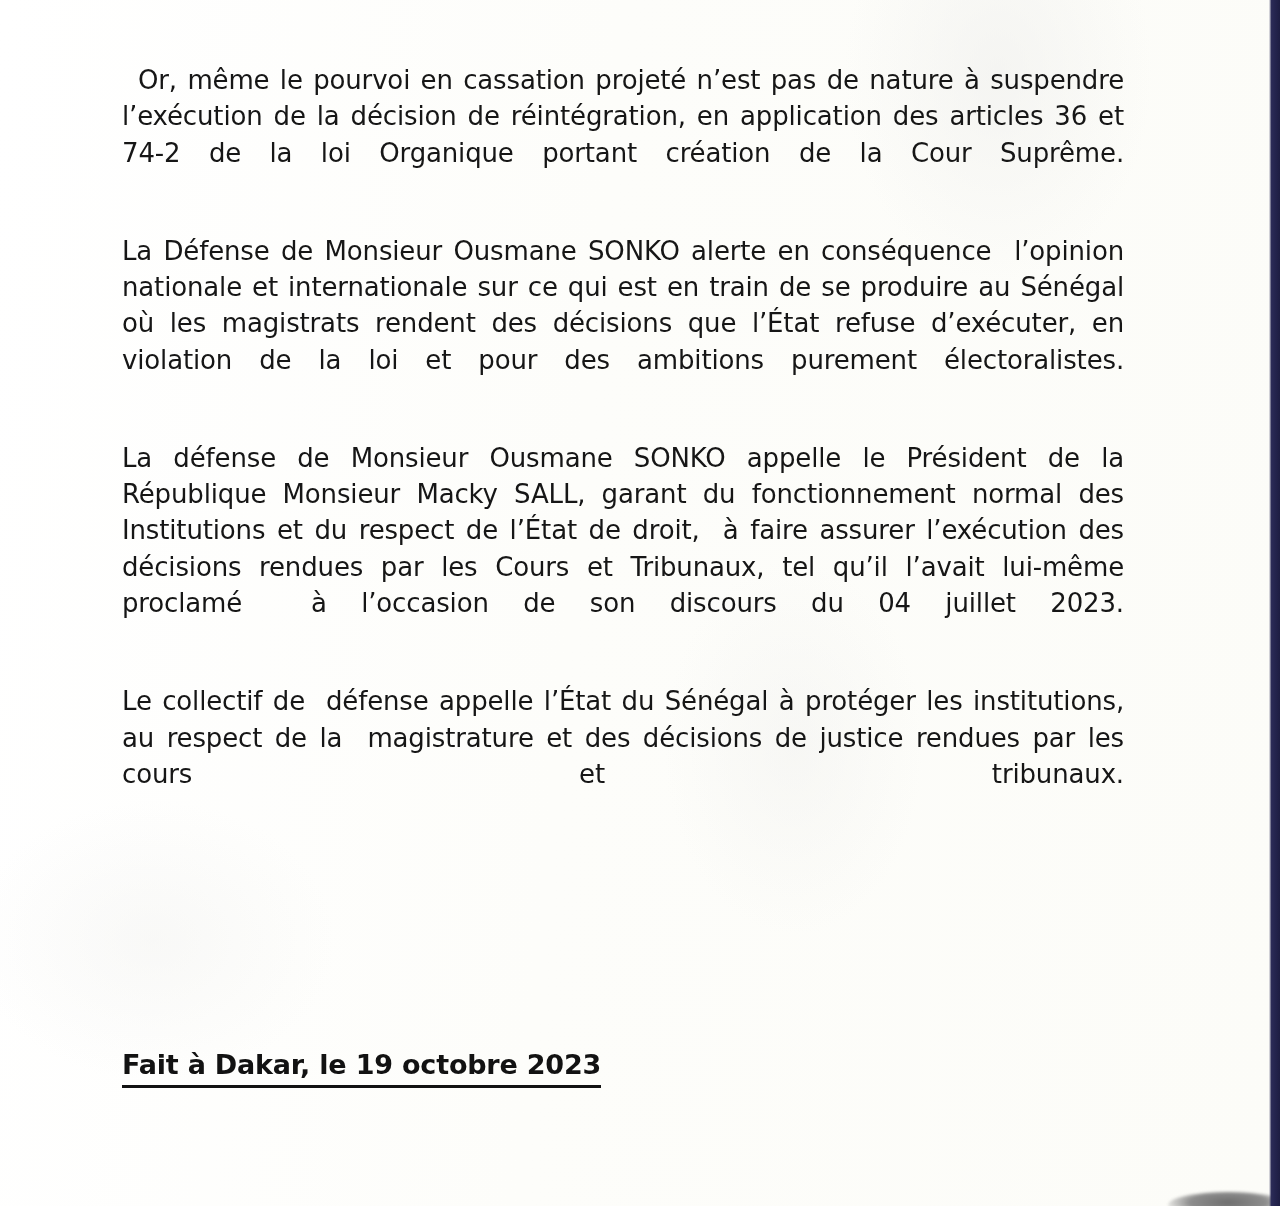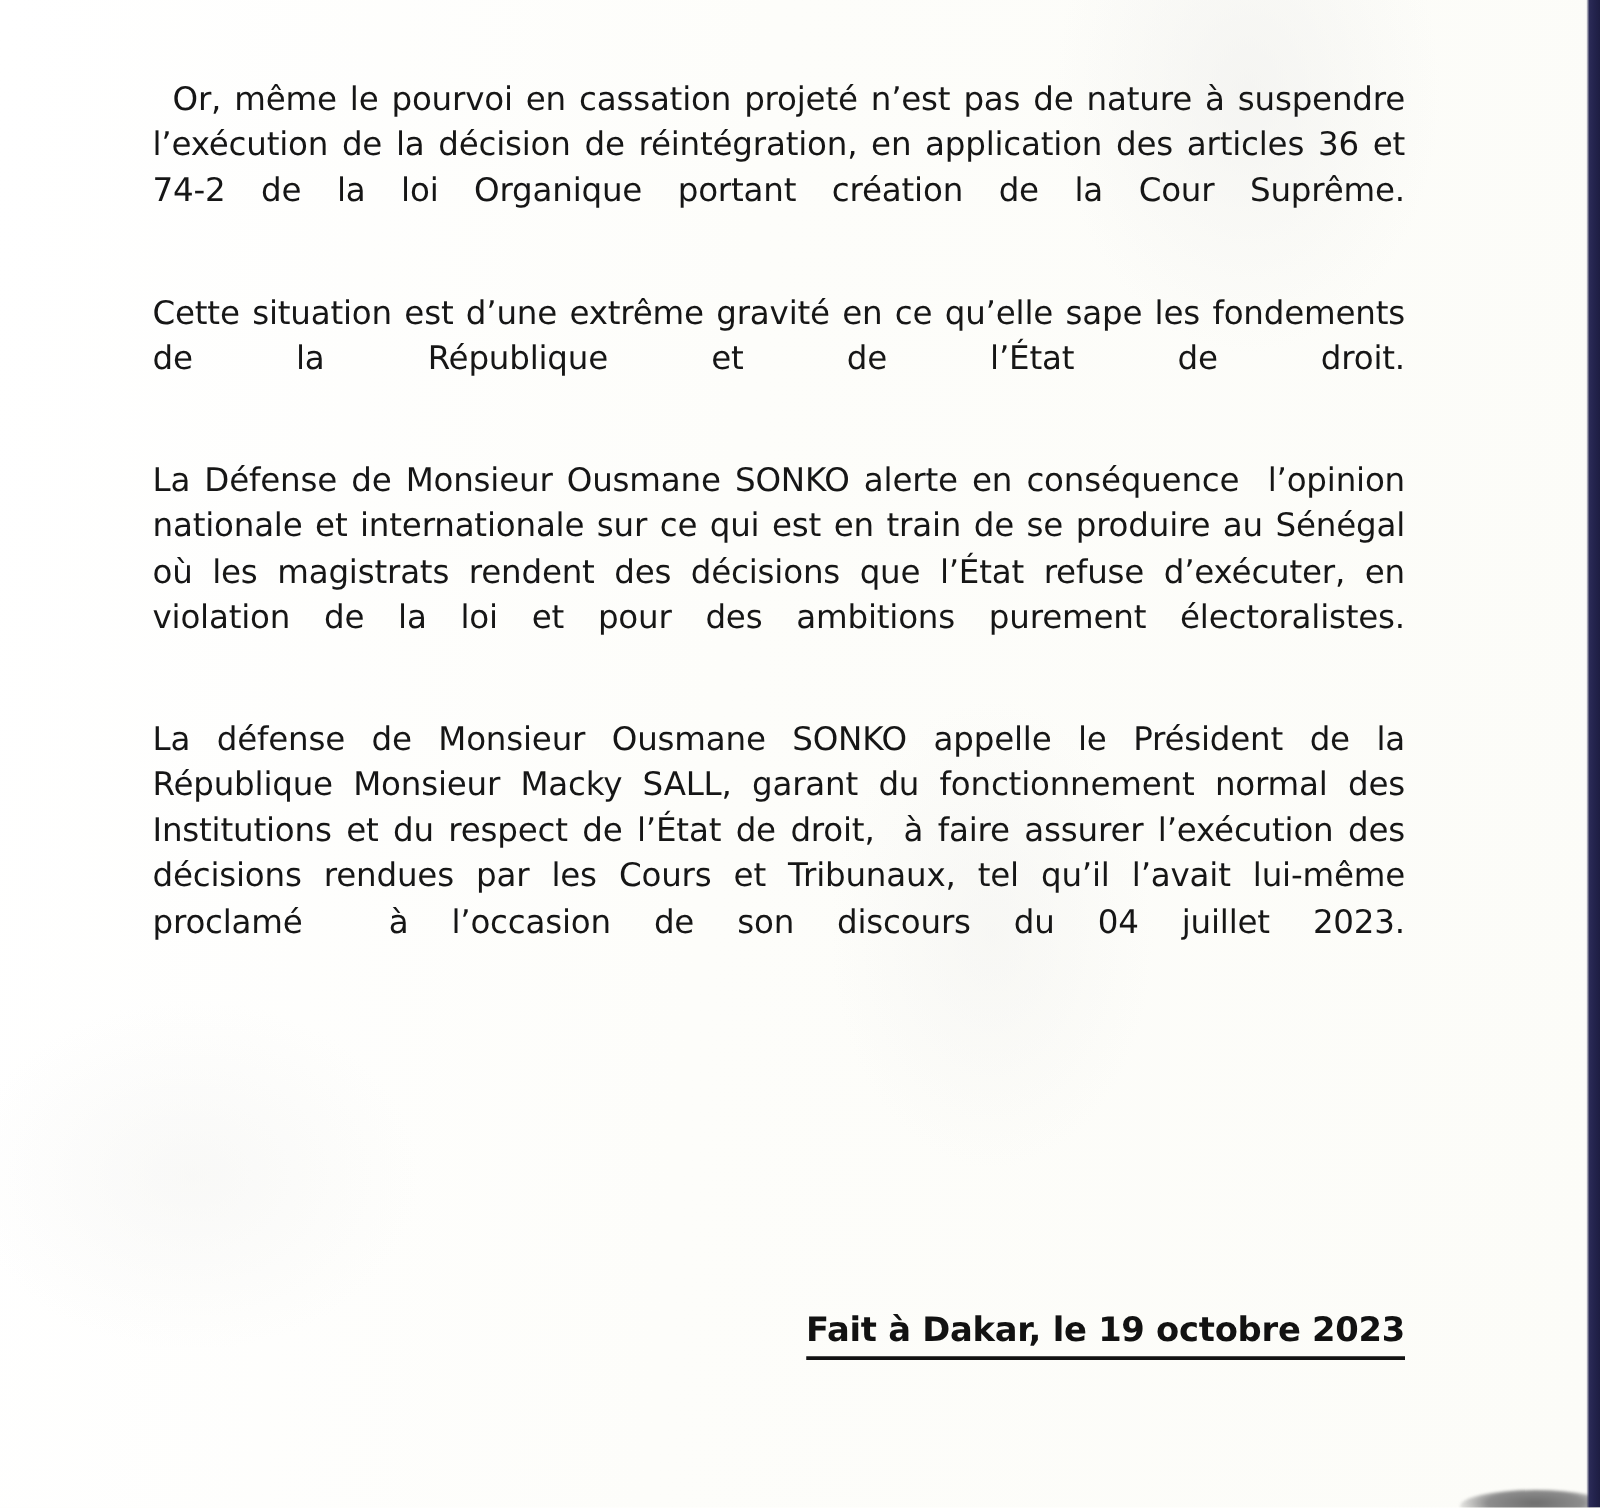--- a/index.html
+++ b/index.html
@@ -91,21 +91,20 @@
     display: inline-block;
     width: 100%;
   }
 
   
   #signature-block {
     position: absolute;
     left: 122px;
     top: 1046px;
     width: 1002px;
-    text-align: right;
   }
   #signature-line {
     display: inline-block;
     font-size: 27px;
     line-height: 38px;
     font-weight: bold;
     color: #121212;
     border-bottom: 3px solid #121212;
     padding-bottom: 1px;
     letter-spacing: -0.2px;
@@ -115,26 +114,26 @@
 <body>
 
 <div id="page-surface">
 
   <div id="paper-tone"></div>
 
   <div id="doc-body">
 
     <p class="para indented">Or, même le pourvoi en cassation projeté n’est pas de nature à suspendre l’exécution de la décision de réintégration, en application des articles 36 et 74-2 de la loi Organique portant création de la Cour Suprême.</p>
 
-    <p class="para">Cette situation est d’une extrême gravité en ce qu’elle sape les fondements de la République et de l’État de droit.</p>
 
     <p class="para">La Défense de Monsieur Ousmane SONKO alerte en conséquence  l’opinion nationale et internationale sur ce qui est en train de se produire au Sénégal où les magistrats rendent des décisions que l’État refuse d’exécuter, en violation de la loi et pour des ambitions purement électoralistes.</p>
 
     <p class="para">La défense de Monsieur Ousmane SONKO appelle le Président de la République Monsieur Macky SALL, garant du fonctionnement normal des Institutions et du respect de l’État de droit,  à faire assurer l’exécution des décisions rendues par les Cours et Tribunaux, tel qu’il l’avait lui-même proclamé  à l’occasion de son discours du 04 juillet 2023.</p>
 
+    <p class="para">Le collectif de  défense appelle l’État du Sénégal à protéger les institutions, au respect de la  magistrature et des décisions de justice rendues par les cours et tribunaux.</p>
 
 
   </div>
 
   <div id="signature-block">
     <span id="signature-line">Fait à Dakar, le 19 octobre 2023</span>
   </div>
 
   <div id="bottom-shadow-blob"></div>
   <div id="right-edge-band"></div>

